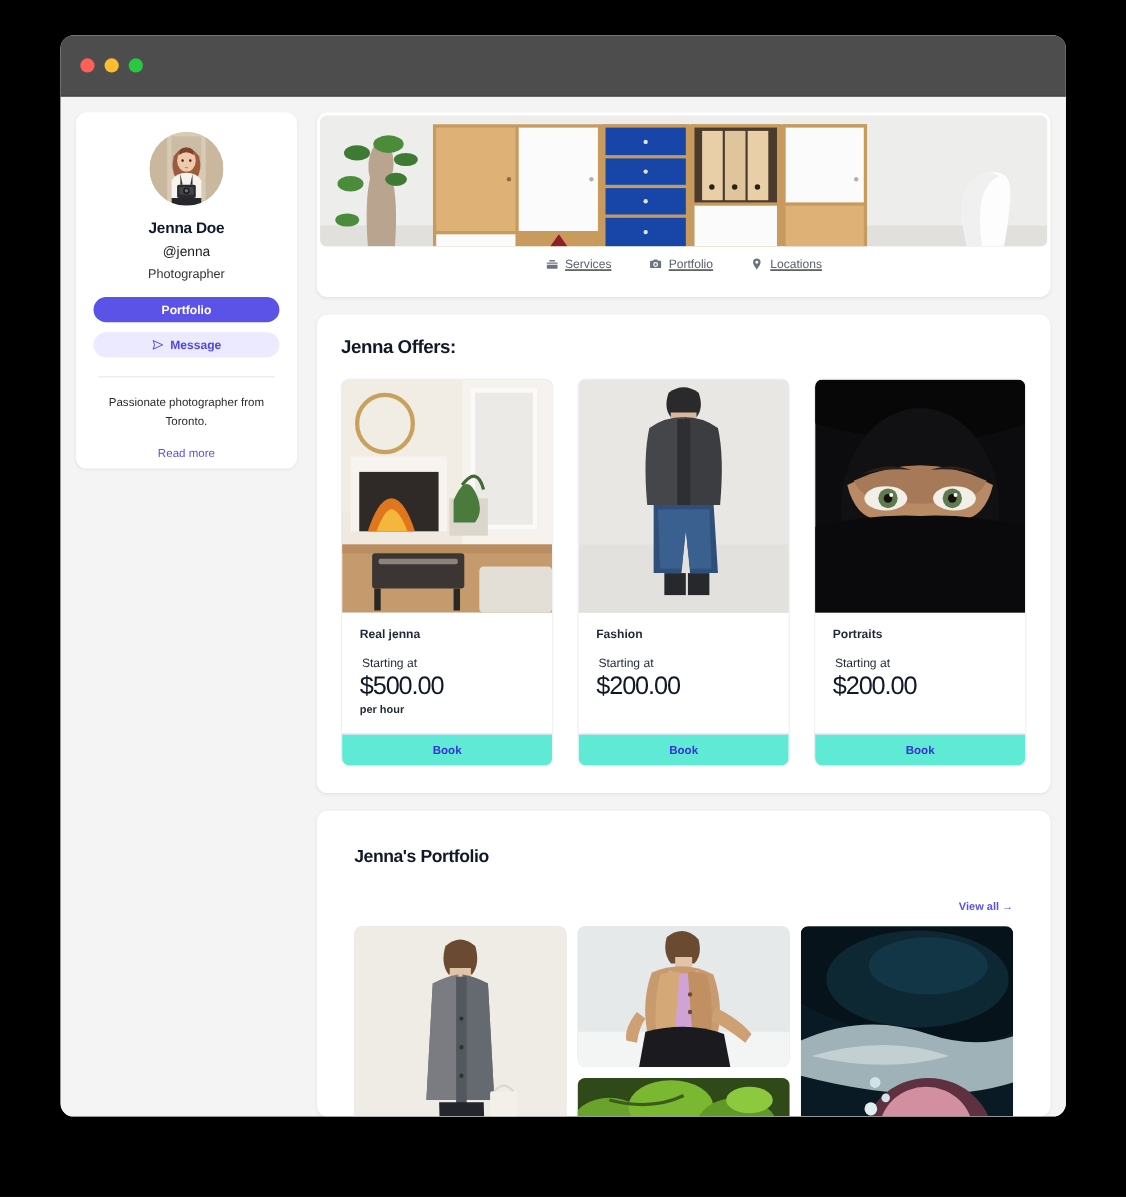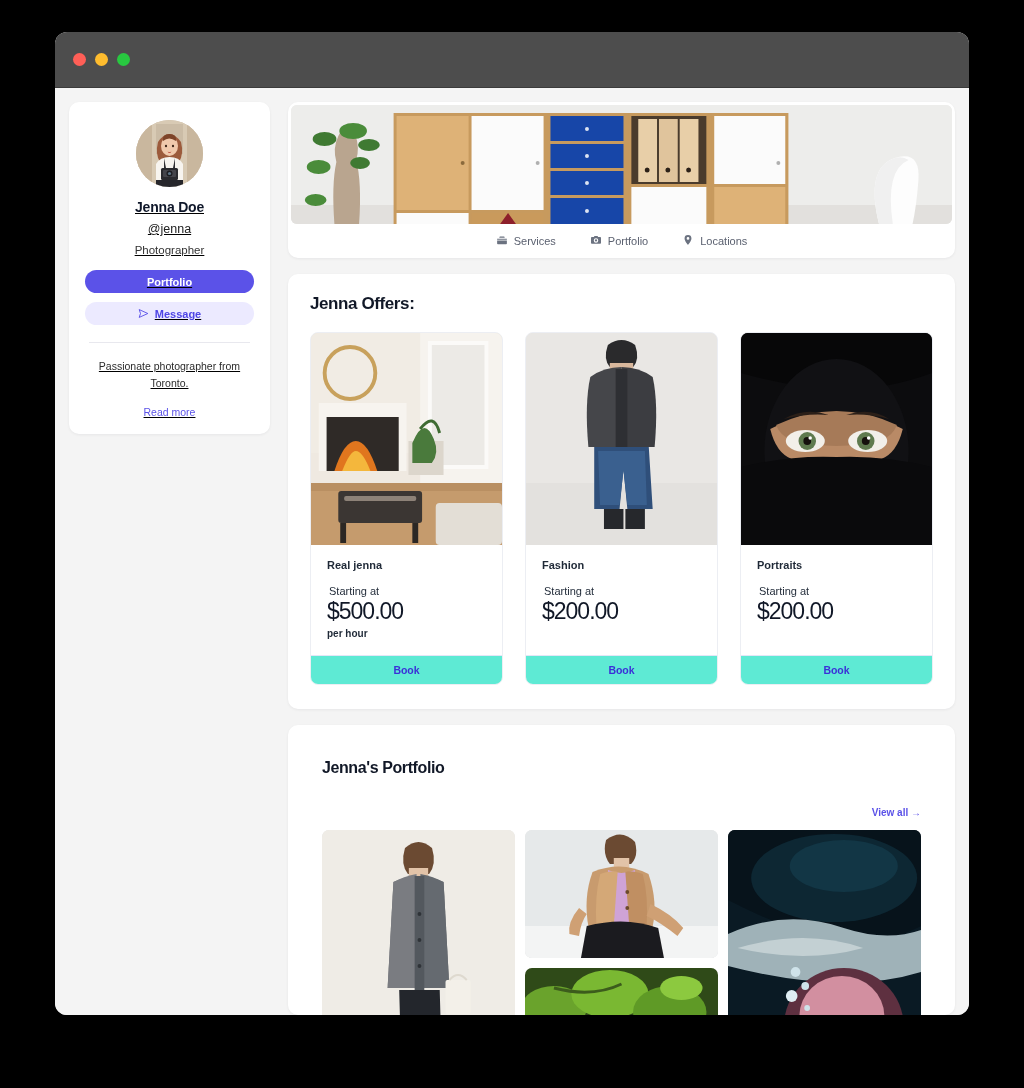--- a/index.html
+++ b/index.html
@@ -39,24 +39,23 @@
     height: calc(100% - 56px);
     background: #f4f4f4;
     overflow: hidden;
   }
 
   
   .sidebar { width: 201px; flex: 0 0 201px; }
   .profile-card {
     background: #fff;
     border-radius: 10px;
-    padding: 18px 16px 16px 16px;
+    padding: 18px 16px 8px 16px;
     text-align: center;
     box-shadow: 0 1px 3px rgba(16,24,40,.06);
-    text-decoration: underline;
   }
   .avatar {
     width: 67px; height: 67px;
     border-radius: 50%;
     margin: 0 auto 12px auto;
     overflow: hidden;
     background: #cdbda8;
     position: relative;
   }
   .avatar svg { display: block; width: 100%; height: 100%; }
@@ -80,21 +79,21 @@
   .bio { font-size: 10.5px; color: #2b2b2b; line-height: 1.65; margin-top: 15px; }
   .readmore { font-size: 10.5px; color: #5b52e8; margin-top: 13px; font-weight: 500; cursor: pointer; }
 
   
   .main { flex: 1; min-width: 0; display: flex; flex-direction: column; gap: 16px; }
   .card {
     background: #fff;
     border-radius: 10px;
     box-shadow: 0 1px 3px rgba(16,24,40,.06);
   }
-  .banner-card { padding: 0 0 0 0; overflow: hidden; }
+  .banner-card { padding: 0 0 12px 0; overflow: hidden; text-decoration: underline; }
   .banner {
     height: 119px;
     margin: 3px 3px 0 3px;
     border-radius: 6px;
     overflow: hidden;
     position: relative;
     background: #ececec;
   }
   .banner svg { display: block; width: 100%; height: 100%; }
   .nav {

